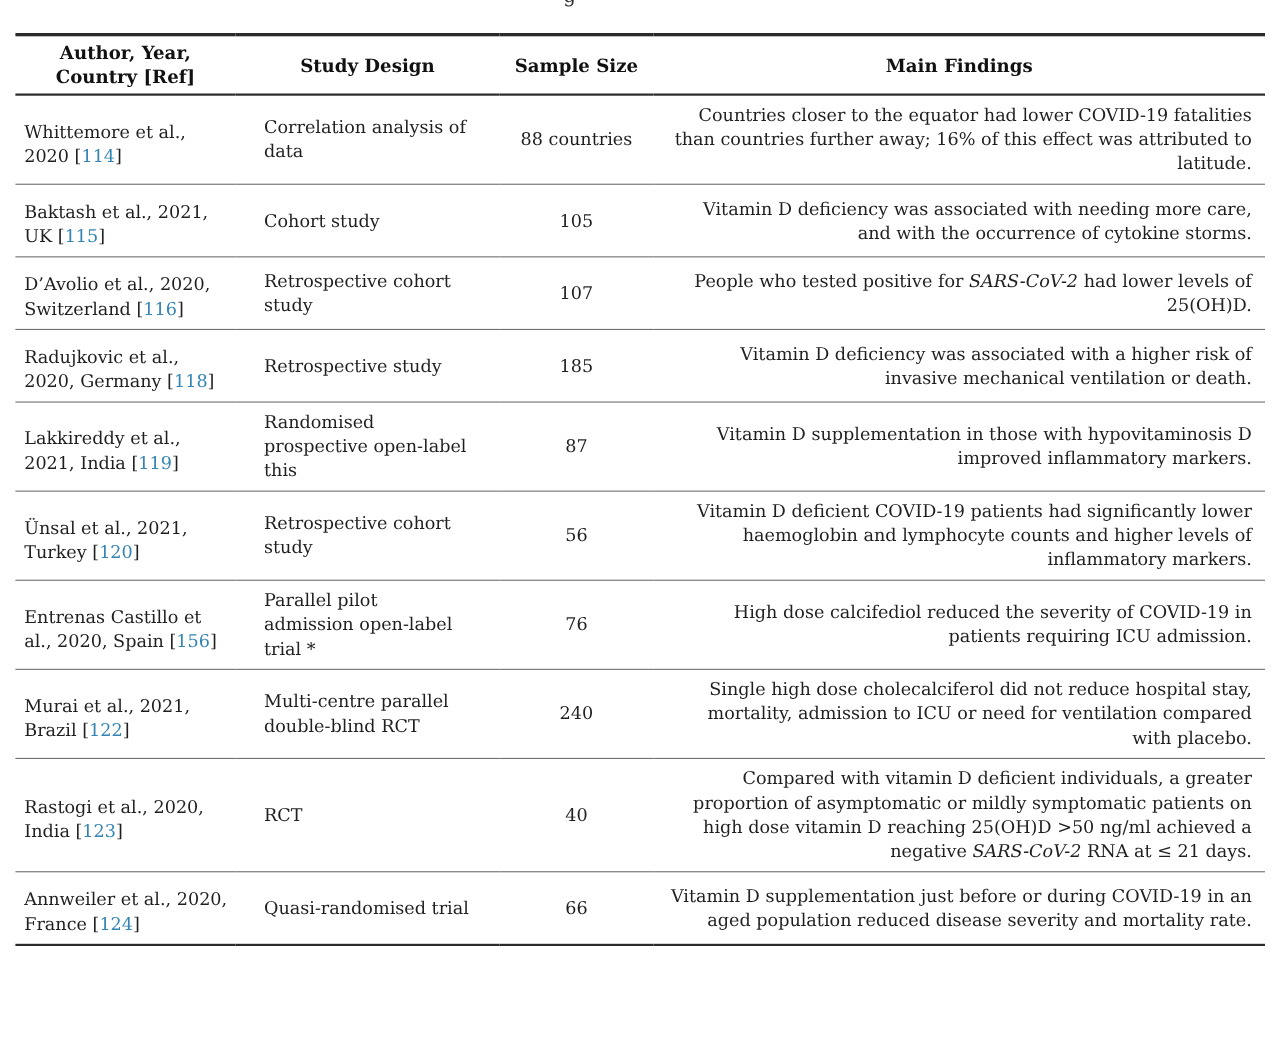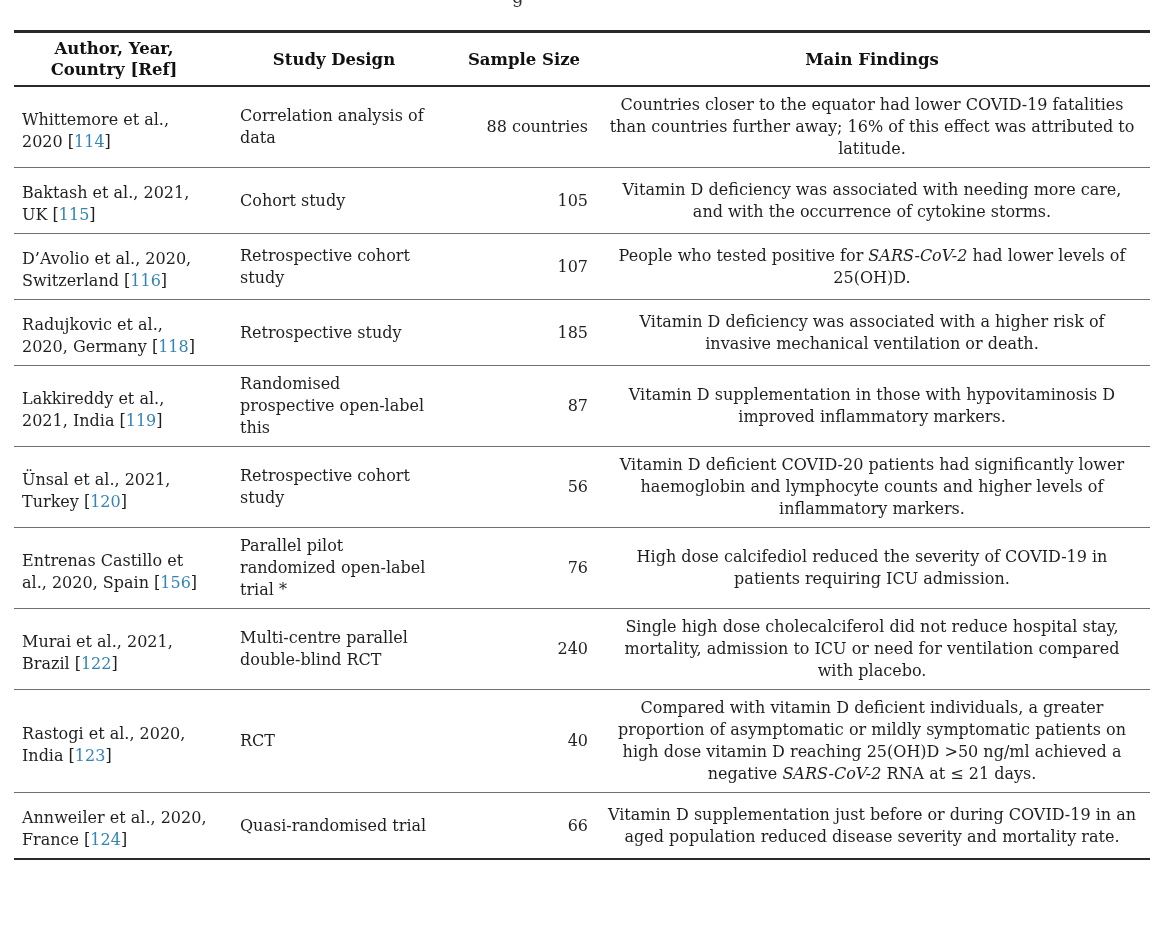--- a/index.html
+++ b/index.html
@@ -38,22 +38,22 @@
   th {
     font-weight: bold; text-align: center; vertical-align: middle;
     font-size: 16.5px; line-height: 21px; padding: 5px 4px; color: #111;
   }
   td {
     vertical-align: middle; font-size: 16px; line-height: 22px;
     padding: 7px 12px; color: var(--text);
   }
   td.col-author  { text-align: left;   padding: 14px 6px 7px 8px; }
   td.col-design  { text-align: left; padding: 7px 26px; }
-  td.col-sample  { text-align: right; padding: 7px 6px; }
-  td.col-findings{ text-align: center; padding: 7px 12px; }
+  td.col-sample  { text-align: center; padding: 7px 6px; }
+  td.col-findings{ text-align: right; padding: 7px 12px; }
 
   .ref { color: var(--link); }
   i { font-style: italic; }
 </style>
 </head>
 <body>
 
 <div class="page">
 
   <div class="caption-strip">
@@ -103,25 +103,25 @@
         <tr>
           <td class="col-author">Lakkireddy et al., 2021, India [<span class="ref">119</span>]</td>
           <td class="col-design">Randomised prospective open-label this</td>
           <td class="col-sample">87</td>
           <td class="col-findings">Vitamin D supplementation in those with hypovitaminosis D improved inflammatory markers.</td>
         </tr>
         <tr>
           <td class="col-author">Ünsal et al., 2021, Turkey [<span class="ref">120</span>]</td>
           <td class="col-design">Retrospective cohort study</td>
           <td class="col-sample">56</td>
-          <td class="col-findings">Vitamin D deficient COVID-20 patients had significantly lower haemoglobin and lymphocyte counts and higher levels of inflammatory markers.</td>
+          <td class="col-findings">Vitamin D deficient COVID-19 patients had significantly lower haemoglobin and lymphocyte counts and higher levels of inflammatory markers.</td>
         </tr>
         <tr>
           <td class="col-author">Entrenas Castillo et al., 2020, Spain [<span class="ref">156</span>]</td>
-          <td class="col-design">Parallel pilot randomized open-label trial *</td>
+          <td class="col-design">Parallel pilot admission open-label trial *</td>
           <td class="col-sample">76</td>
           <td class="col-findings">High dose calcifediol reduced the severity of COVID-19 in patients requiring ICU admission.</td>
         </tr>
         <tr>
           <td class="col-author">Murai et al., 2021, Brazil [<span class="ref">122</span>]</td>
           <td class="col-design">Multi-centre parallel double-blind RCT</td>
           <td class="col-sample">240</td>
           <td class="col-findings">Single high dose cholecalciferol did not reduce hospital stay, mortality, admission to ICU or need for ventilation compared with placebo.</td>
         </tr>
         <tr>

